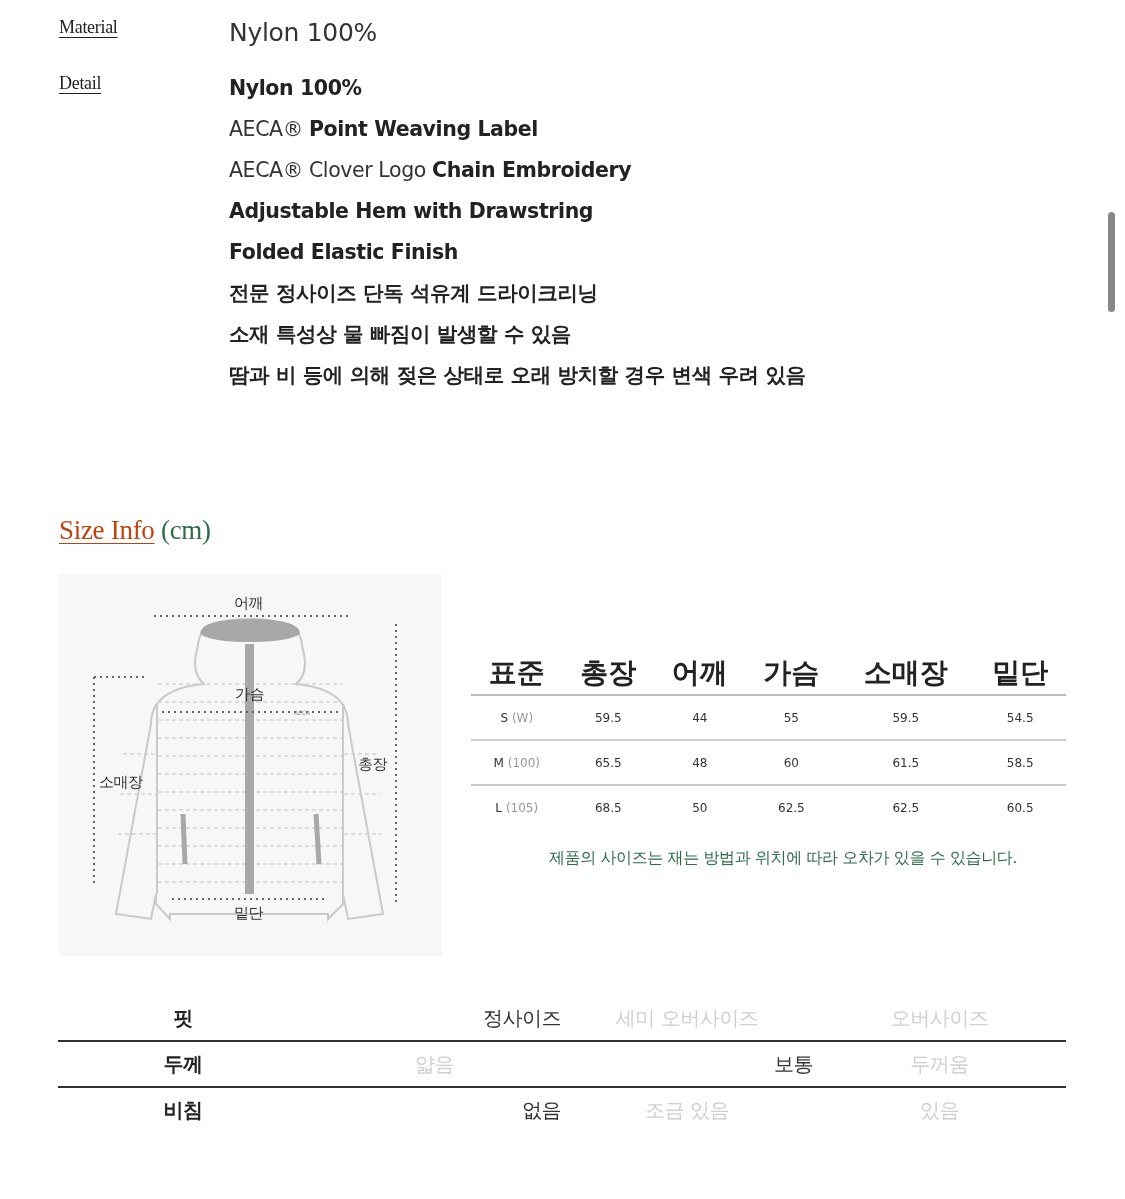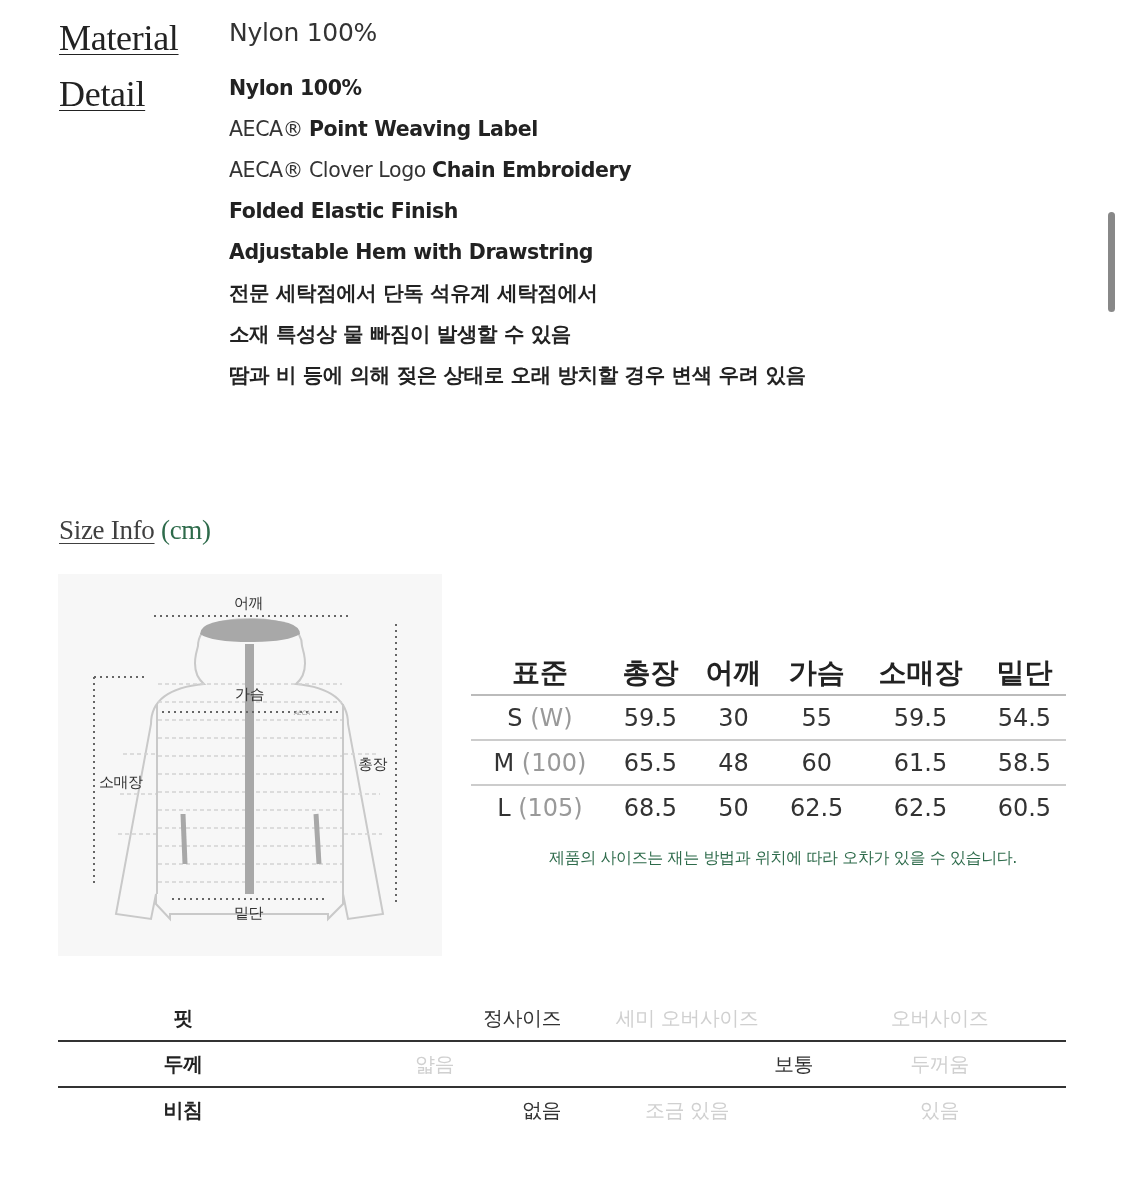--- a/index.html
+++ b/index.html
@@ -1,33 +1,33 @@
 <!DOCTYPE html>
 <html><head>
   <meta charset="utf-8">
   <style>
     html, body { margin: 0; padding: 0; background: #ffffff; }
     body { width: 1125px; height: 1199px; position: relative; overflow: hidden;
       font-family: "DejaVu Sans", "Liberation Sans", sans-serif; color: #222; }
     .serif { font-family: "Liberation Serif", "DejaVu Serif", serif; }
-    .row-label { position: absolute; left: 59px; font-size: 36px; color: #222;
+    .row-label { position: absolute; left: 59px; font-size: 18px; color: #222;
       text-decoration: underline; text-underline-offset: 4px; text-decoration-thickness: 1px; letter-spacing: -0.3px; }
     .material-value { position: absolute; left: 229px; top: 18px; font-size: 25px; color: #333; letter-spacing: -0.3px; }
     .detail-list { position: absolute; left: 229px; top: 72px; margin: 0; padding: 0; list-style: none; }
     .detail-list li { height: 41px; line-height: 32px; font-size: 20.5px; font-weight: bold; color: #222; letter-spacing: -0.4px; white-space: nowrap; }
     .detail-list li .light { font-weight: normal; color: #333; }
     .size-title { position: absolute; left: 59px; top: 515px; font-size: 27px; letter-spacing: -0.3px; }
-    .size-title .u { text-decoration: underline; text-underline-offset: 4px; text-decoration-thickness: 1px; color: #404040; }
+    .size-title .u { text-decoration: underline; text-underline-offset: 4px; text-decoration-thickness: 1px; color: #c2410c; }
     .size-title .cm { color: #2e6b4b; }
     .diagram { position: absolute; left: 58px; top: 574px; width: 384px; height: 382px; background: #f7f7f7; }
     .diagram svg { position: absolute; left: 0; top: 0; }
     .diag-label { position: absolute; font-size: 15px; color: #333; letter-spacing: -0.5px; }
     .size-table { position: absolute; left: 471px; top: 652px; width: 595px; border-collapse: collapse; }
     .size-table th { font-size: 28px; font-weight: bold; color: #222; height: 42px; text-align: center; border-bottom: 2px solid #bbb; padding: 0; }
-    .size-table td { font-size: 24px; color: #333; height: 43px; text-align: center; padding: 0; border-bottom: 2px solid #ccc; }
+    .size-table td { font-size: 12px; color: #333; height: 43px; text-align: center; padding: 0; border-bottom: 2px solid #ccc; }
     .size-table tr:last-child td { border-bottom: none; }
     .size-table td .sub { color: #999; }
     .size-note { position: absolute; left: 549px; top: 848px; font-size: 16px; color: #2e6b4b; letter-spacing: -0.4px; white-space: nowrap; }
     .fit-table { position: absolute; left: 58px; top: 996px; width: 1008px; border-collapse: collapse; table-layout: fixed; }
     .fit-table td { height: 44px; text-align: center; font-size: 20px; color: #d0d0d0; padding: 0; border-bottom: 2px solid #333; letter-spacing: -0.5px; }
     .fit-table tr:last-child td { border-bottom: none; }
     .fit-table td.hdr { color: #222; font-weight: bold; }
     .fit-table td.on { color: #333; text-align: right; }
     .scrollbar { position: absolute; left: 1108px; top: 212px; width: 7px; height: 100px; border-radius: 4px; background: #888; }
   </style>
@@ -35,23 +35,23 @@
 <body>
 
 <div class="row-label serif" style="top:17px;">Material</div>
 <div class="material-value">Nylon 100%</div>
 
 <div class="row-label serif" style="top:73px;">Detail</div>
 <ul class="detail-list">
   <li><span class="light"></span><span>Nylon 100%</span></li>
   <li><span class="light">AECA® </span><span>Point Weaving Label</span></li>
   <li><span class="light">AECA® Clover Logo </span><span>Chain Embroidery</span></li>
+  <li><span class="light"></span><span>Adjustable Hem with Drawstring</span></li>
   <li><span class="light"></span><span>Folded Elastic Finish</span></li>
-  <li><span class="light"></span><span>Adjustable Hem with Drawstring</span></li>
-  <li><span class="light"></span><span>전문 세탁점에서 단독 석유계 세탁점에서</span></li>
+  <li><span class="light"></span><span>전문 정사이즈 단독 석유계 드라이크리닝</span></li>
   <li><span class="light"></span><span>소재 특성상 물 빠짐이 발생할 수 있음</span></li>
   <li><span class="light"></span><span>땀과 비 등에 의해 젖은 상태로 오래 방치할 경우 변색 우려 있음</span></li>
 </ul>
 
 <div class="size-title serif">
   <span class="u">Size Info</span>
   <span class="cm">(cm)</span>
 </div>
 
 <div class="diagram">
@@ -110,21 +110,21 @@
       <th>어깨</th>
       <th>가슴</th>
       <th>소매장</th>
       <th>밑단</th>
     </tr>
   </thead>
   <tbody>
     <tr>
       <td><span>S</span> <span class="sub">(W)</span></td>
       <td>59.5</td>
-      <td>30</td>
+      <td>44</td>
       <td>55</td>
       <td>59.5</td>
       <td>54.5</td>
     </tr>
     <tr>
       <td><span>M</span> <span class="sub">(100)</span></td>
       <td>65.5</td>
       <td>48</td>
       <td>60</td>
       <td>61.5</td>

